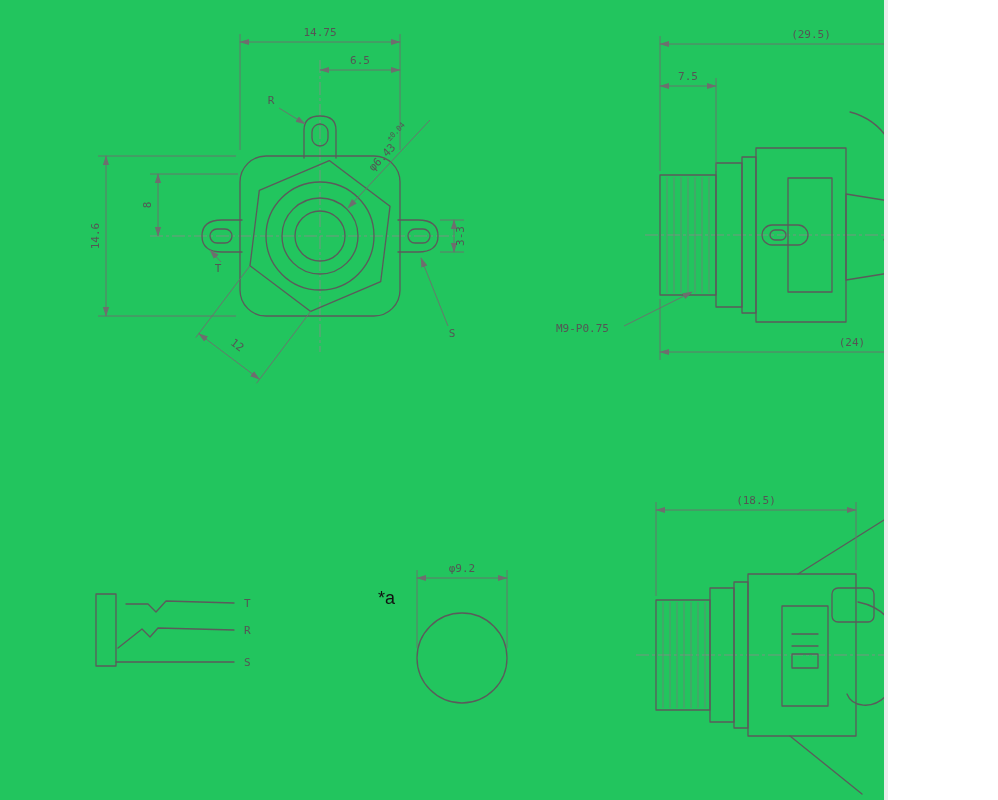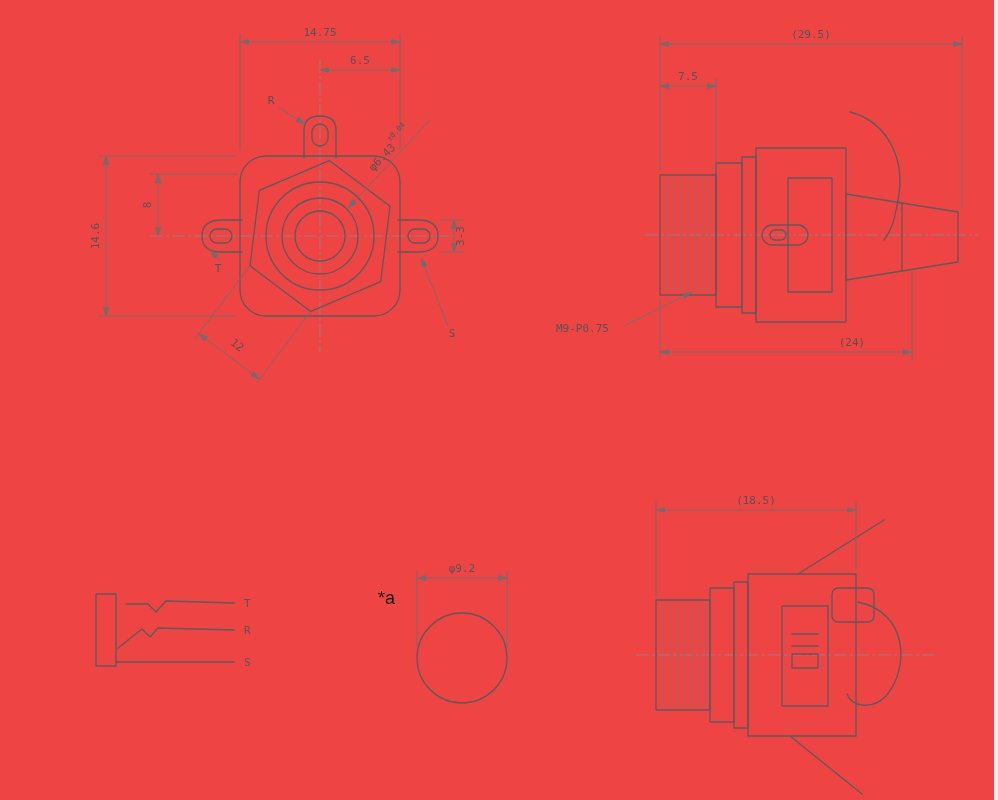--- a/index.html
+++ b/index.html
@@ -1,16 +1,16 @@
 <!DOCTYPE html>
 <html><head>
 <meta charset="utf-8">
 <style>
   html,body{margin:0;padding:0;background:#ffffff;}
-  .stage{position:relative;width:998px;height:800px;background:#ef4444;overflow:hidden;}
+  .stage{position:relative;width:888px;height:800px;background:#22c55e;overflow:hidden;}
   .page-edge{position:absolute;top:0;right:0;width:4px;height:800px;background:#ededed;}
   svg{display:block;}
   .part{fill:none;stroke:#5b5b5b;stroke-width:1.3;stroke-linejoin:round;stroke-linecap:round;}
   .thin{fill:none;stroke:#6e6e6e;stroke-width:0.9;}
   .thread{fill:none;stroke:#7a7a7a;stroke-width:0.7;}
   .cl{fill:none;stroke:#8a8a8a;stroke-width:0.8;stroke-dasharray:13 3 3 3;}
   .dim{font-family:"DejaVu Sans Mono",monospace;font-size:11px;fill:#555;text-anchor:middle;}
   .sm{font-size:7.5px;}
   .ta-start{text-anchor:start;}
   .note{font-family:"Liberation Sans",sans-serif;font-size:18px;fill:#111;text-anchor:start;}

